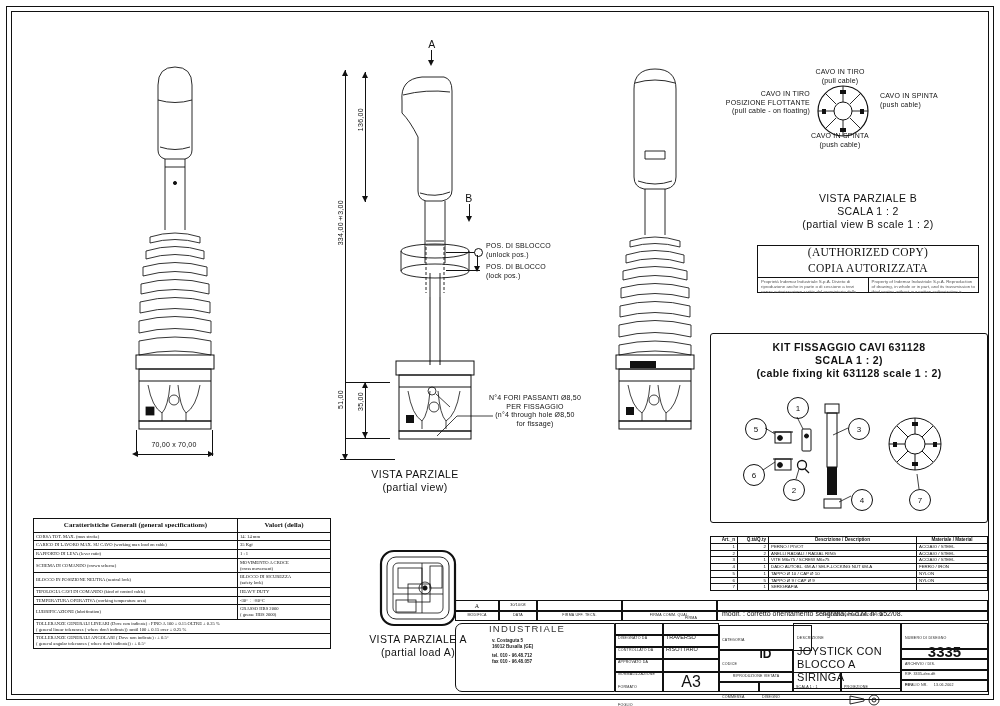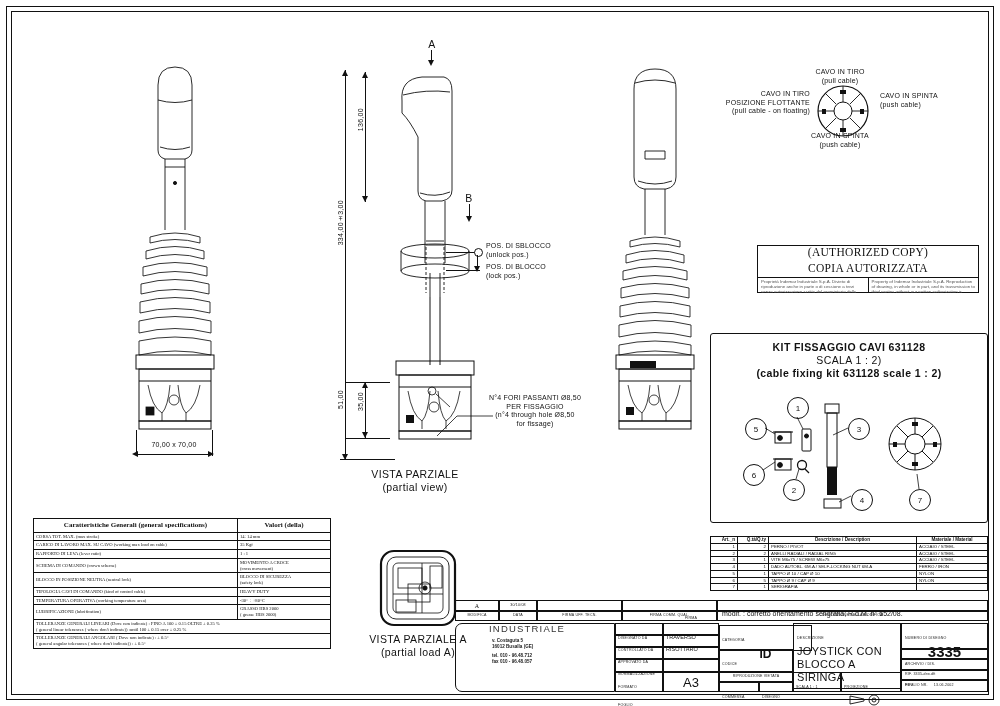--- a/index.html
+++ b/index.html
@@ -267,33 +267,36 @@
       </g>
       <g fill="#111">
         <rect x="24" y="6" width="6" height="4"></rect>
           <rect x="24" y="44" width="6" height="4"></rect>
         <rect x="6" y="25" width="4" height="5"></rect>
           <rect x="44" y="25" width="4" height="5"></rect>
       </g>
     </svg>
   </div>
 
+  <div class="lbl abs big" style="left:760px;top:192px;width:216px;">VISTA PARZIALE B
+SCALA 1 : 2
+(partial view B scale 1 : 2)</div>
 
   <div class="copia">
     <div class="copia-h">(AUTHORIZED COPY)</div>
     <div class="copia-h" style="margin-top:3px;">COPIA AUTORIZZATA</div>
     <div style="display:flex;border-top:1px solid #111;margin-top:2px;height:15px;">
       <div class="xtiny" style="flex:1;padding:1px 3px;border-right:1px solid #111;color:#555;overflow:hidden;">Proprietà Indemar Industriale S.p.A. Divieto di riproduzione anche in parte o di cessione a terzi senza autorizzazione scritta del proprietario della copia.</div>
       <div class="xtiny" style="flex:1;padding:1px 3px;color:#555;overflow:hidden;">Property of Indemar Industriale S.p.A. Reproduction of drawing, in whole or in part, and its transmission to third parties without our written authorization is forbidden.</div>
     </div>
   </div>
 
   <div class="kitbox">
     <div class="lbl big" style="margin-top:7px;font-weight:bold;">KIT FISSAGGIO CAVI 631128</div>
-    <div class="lbl big" style="font-weight:normal;">SCALA 1 : 2)</div>
+    <div class="lbl big" style="font-weight:bold;">SCALA 1 : 2)</div>
     <div class="lbl big" style="font-weight:bold;">(cable fixing kit 631128 scale 1 : 2)</div>
 
     <div class="circ ballo" style="left:76px;top:63px;">1</div>
     <div class="circ ballo" style="left:72px;top:145px;">2</div>
     <div class="circ ballo" style="left:137px;top:84px;">3</div>
     <div class="circ ballo" style="left:140px;top:155px;">4</div>
     <div class="circ ballo" style="left:34px;top:84px;">5</div>
     <div class="circ ballo" style="left:32px;top:130px;">6</div>
     <div class="circ ballo" style="left:198px;top:155px;">7</div>
 
@@ -529,21 +532,21 @@
     <div class="tb-cell" style="left:160px;top:47px;width:48px;height:12px;padding:1px 2px;">
       <span class="tb-lab">APPROVATO DA</span></div>
     <div class="tb-cell" style="left:208px;top:47px;width:56px;height:12px;"></div>
     <div class="tb-cell" style="left:160px;top:59px;width:48px;height:13px;padding:1px 2px;">
       <span class="tb-lab">NORMALIZZAZIONE</span></div>
     <div class="tb-cell" style="left:208px;top:59px;width:56px;height:13px;"></div>
     <div class="tb-cell" style="left:160px;top:72px;width:48px;height:20px;padding:1px 2px;">
       <span class="tb-lab" style="white-space:pre-line;">FORMATO
 FOGLIO</span></div>
     <div class="tb-cell" style="left:208px;top:72px;width:56px;height:20px;display:flex;align-items:center;justify-content:center;">
-      <span style="font-size:13px;">A3</span>
+      <span style="font-size:16px;">A3</span>
       </div>
     <div class="tb-cell" style="left:208px;top:14px;width:56px;height:9px;display:flex;align-items:center;justify-content:center;border:none;">
       <span class="tb-lab">FIRMA</span>
       </div>
 
     <div class="tb-cell" style="left:264px;top:25px;width:93px;height:26px;padding:1px 2px;">
       <span class="tb-lab">CATEGORIA</span>
       <div style="text-align:center;font-size:12px;font-weight:bold;margin-top:2px;">ID</div></div>
     <div class="tb-cell" style="left:264px;top:49px;width:74px;height:23px;padding:1px 2px;">
       <span class="tb-lab">CODICE</span></div>

